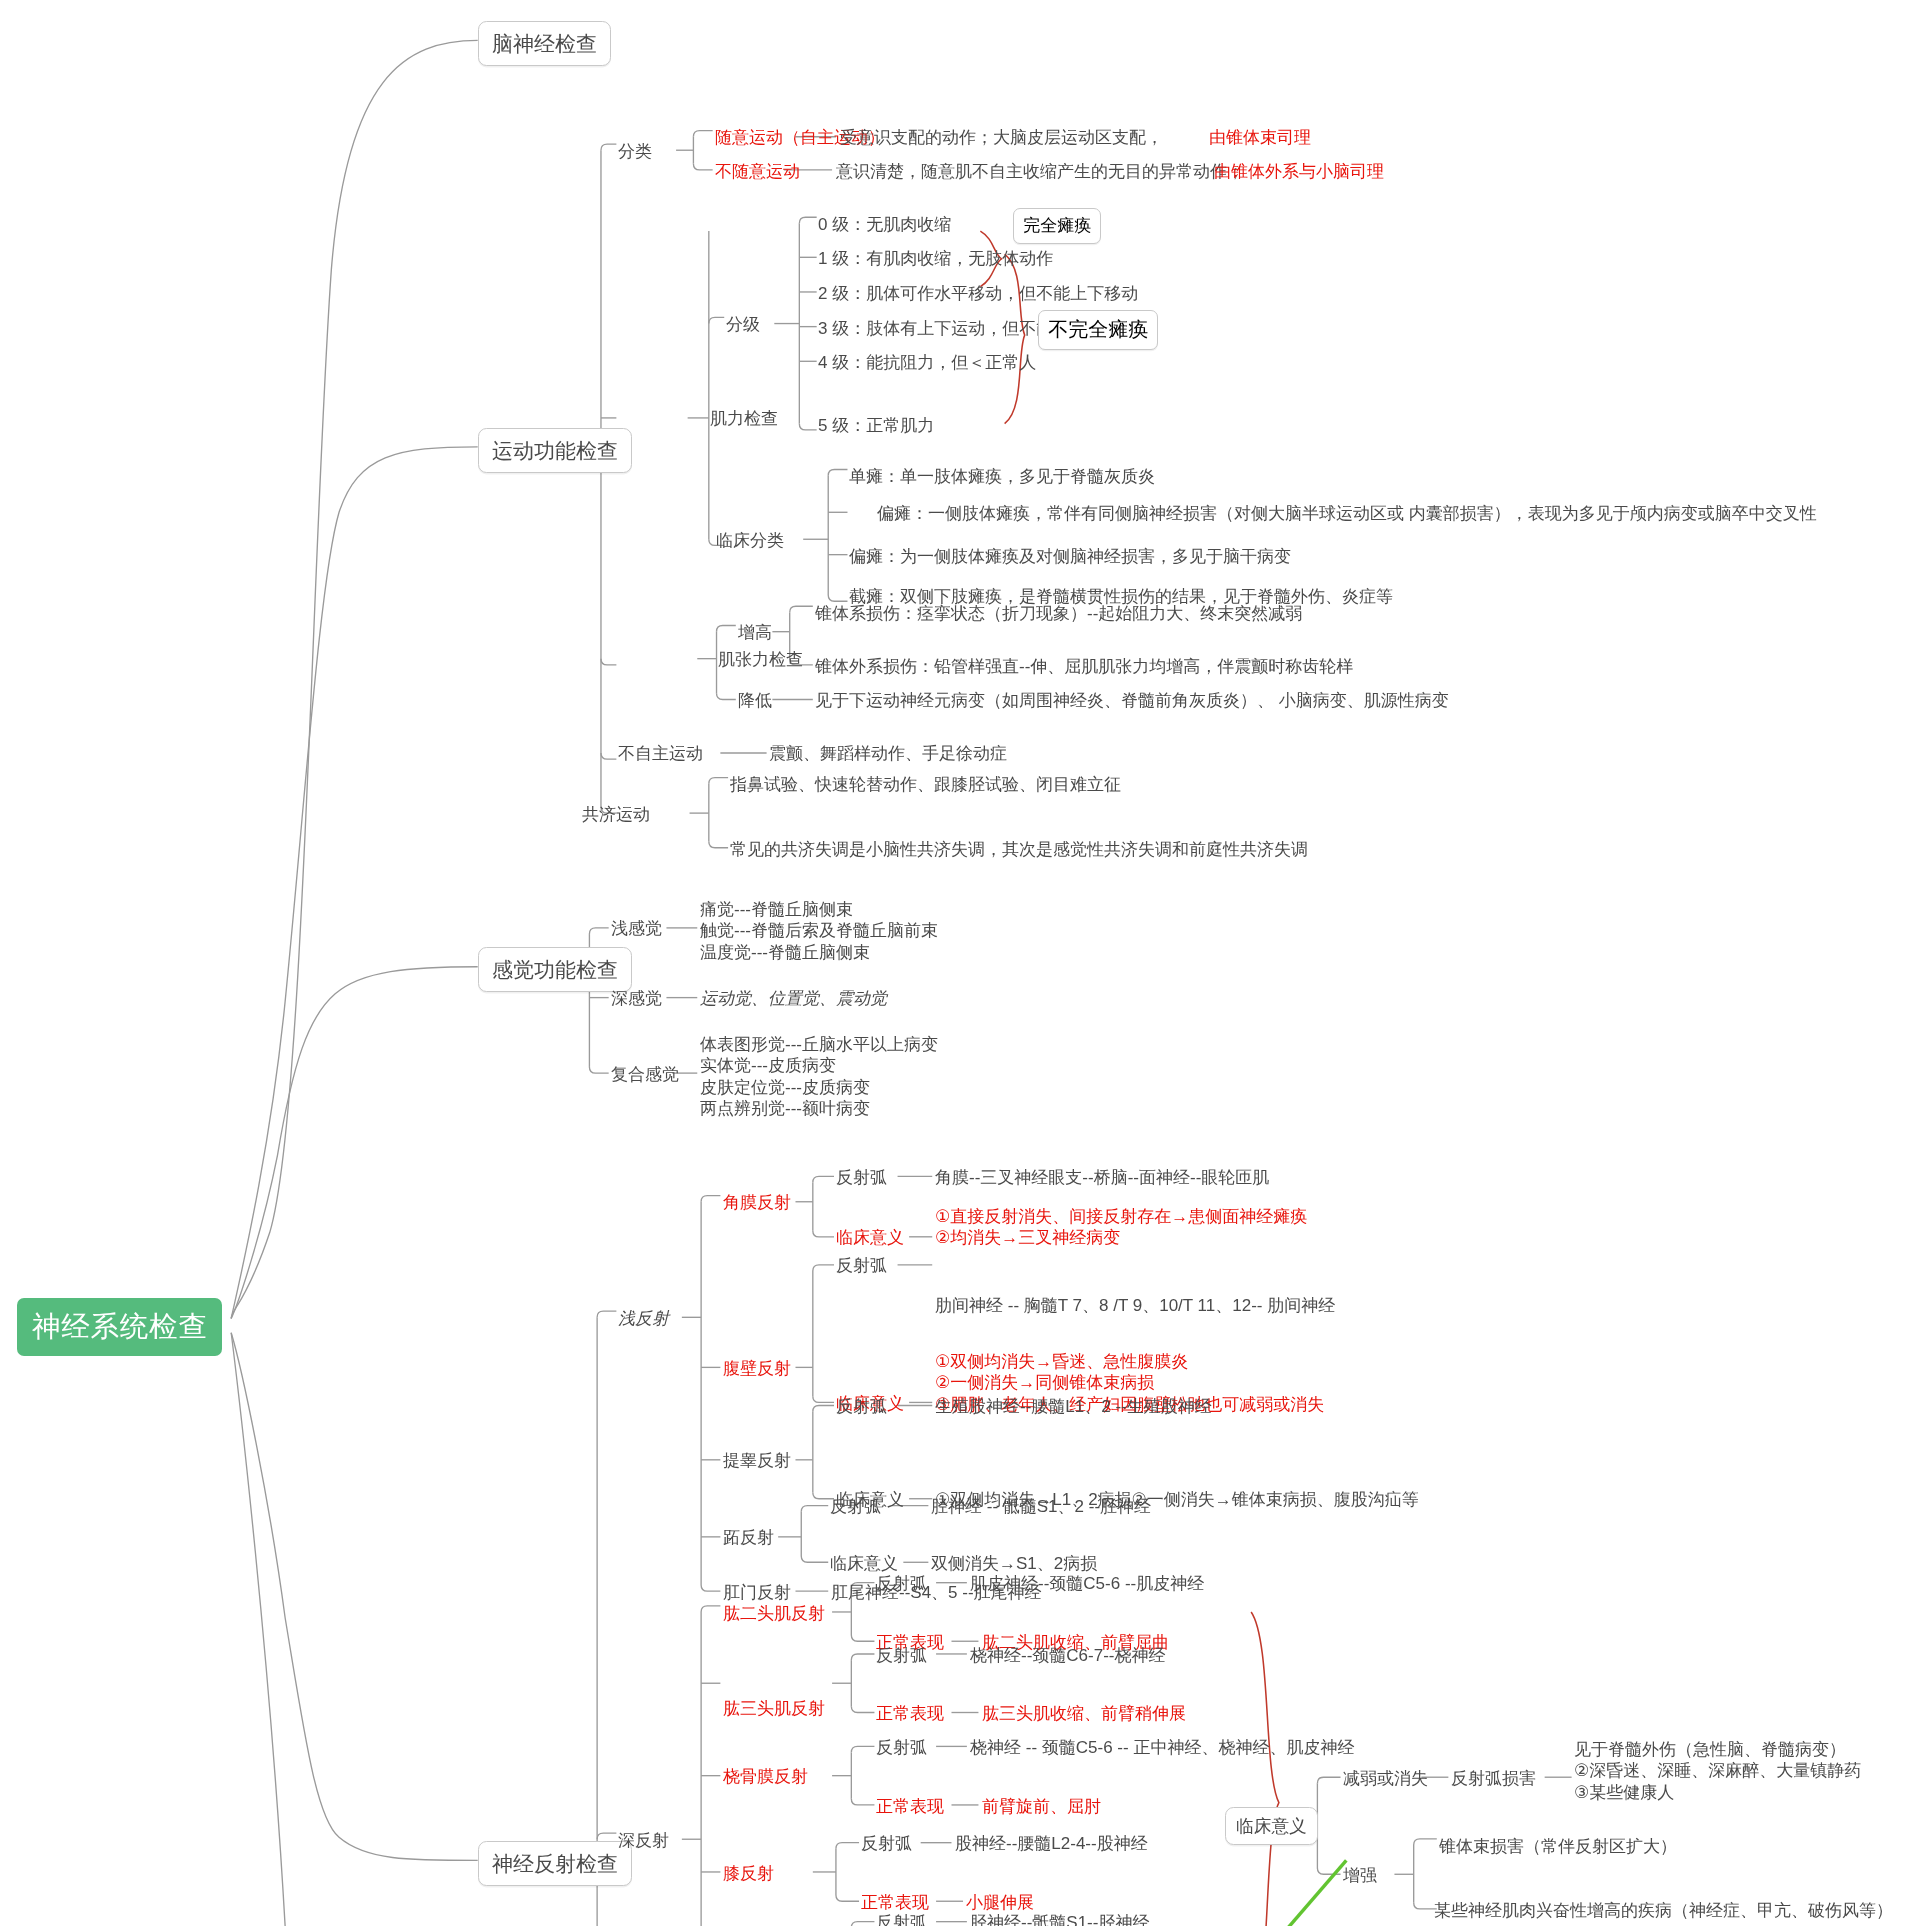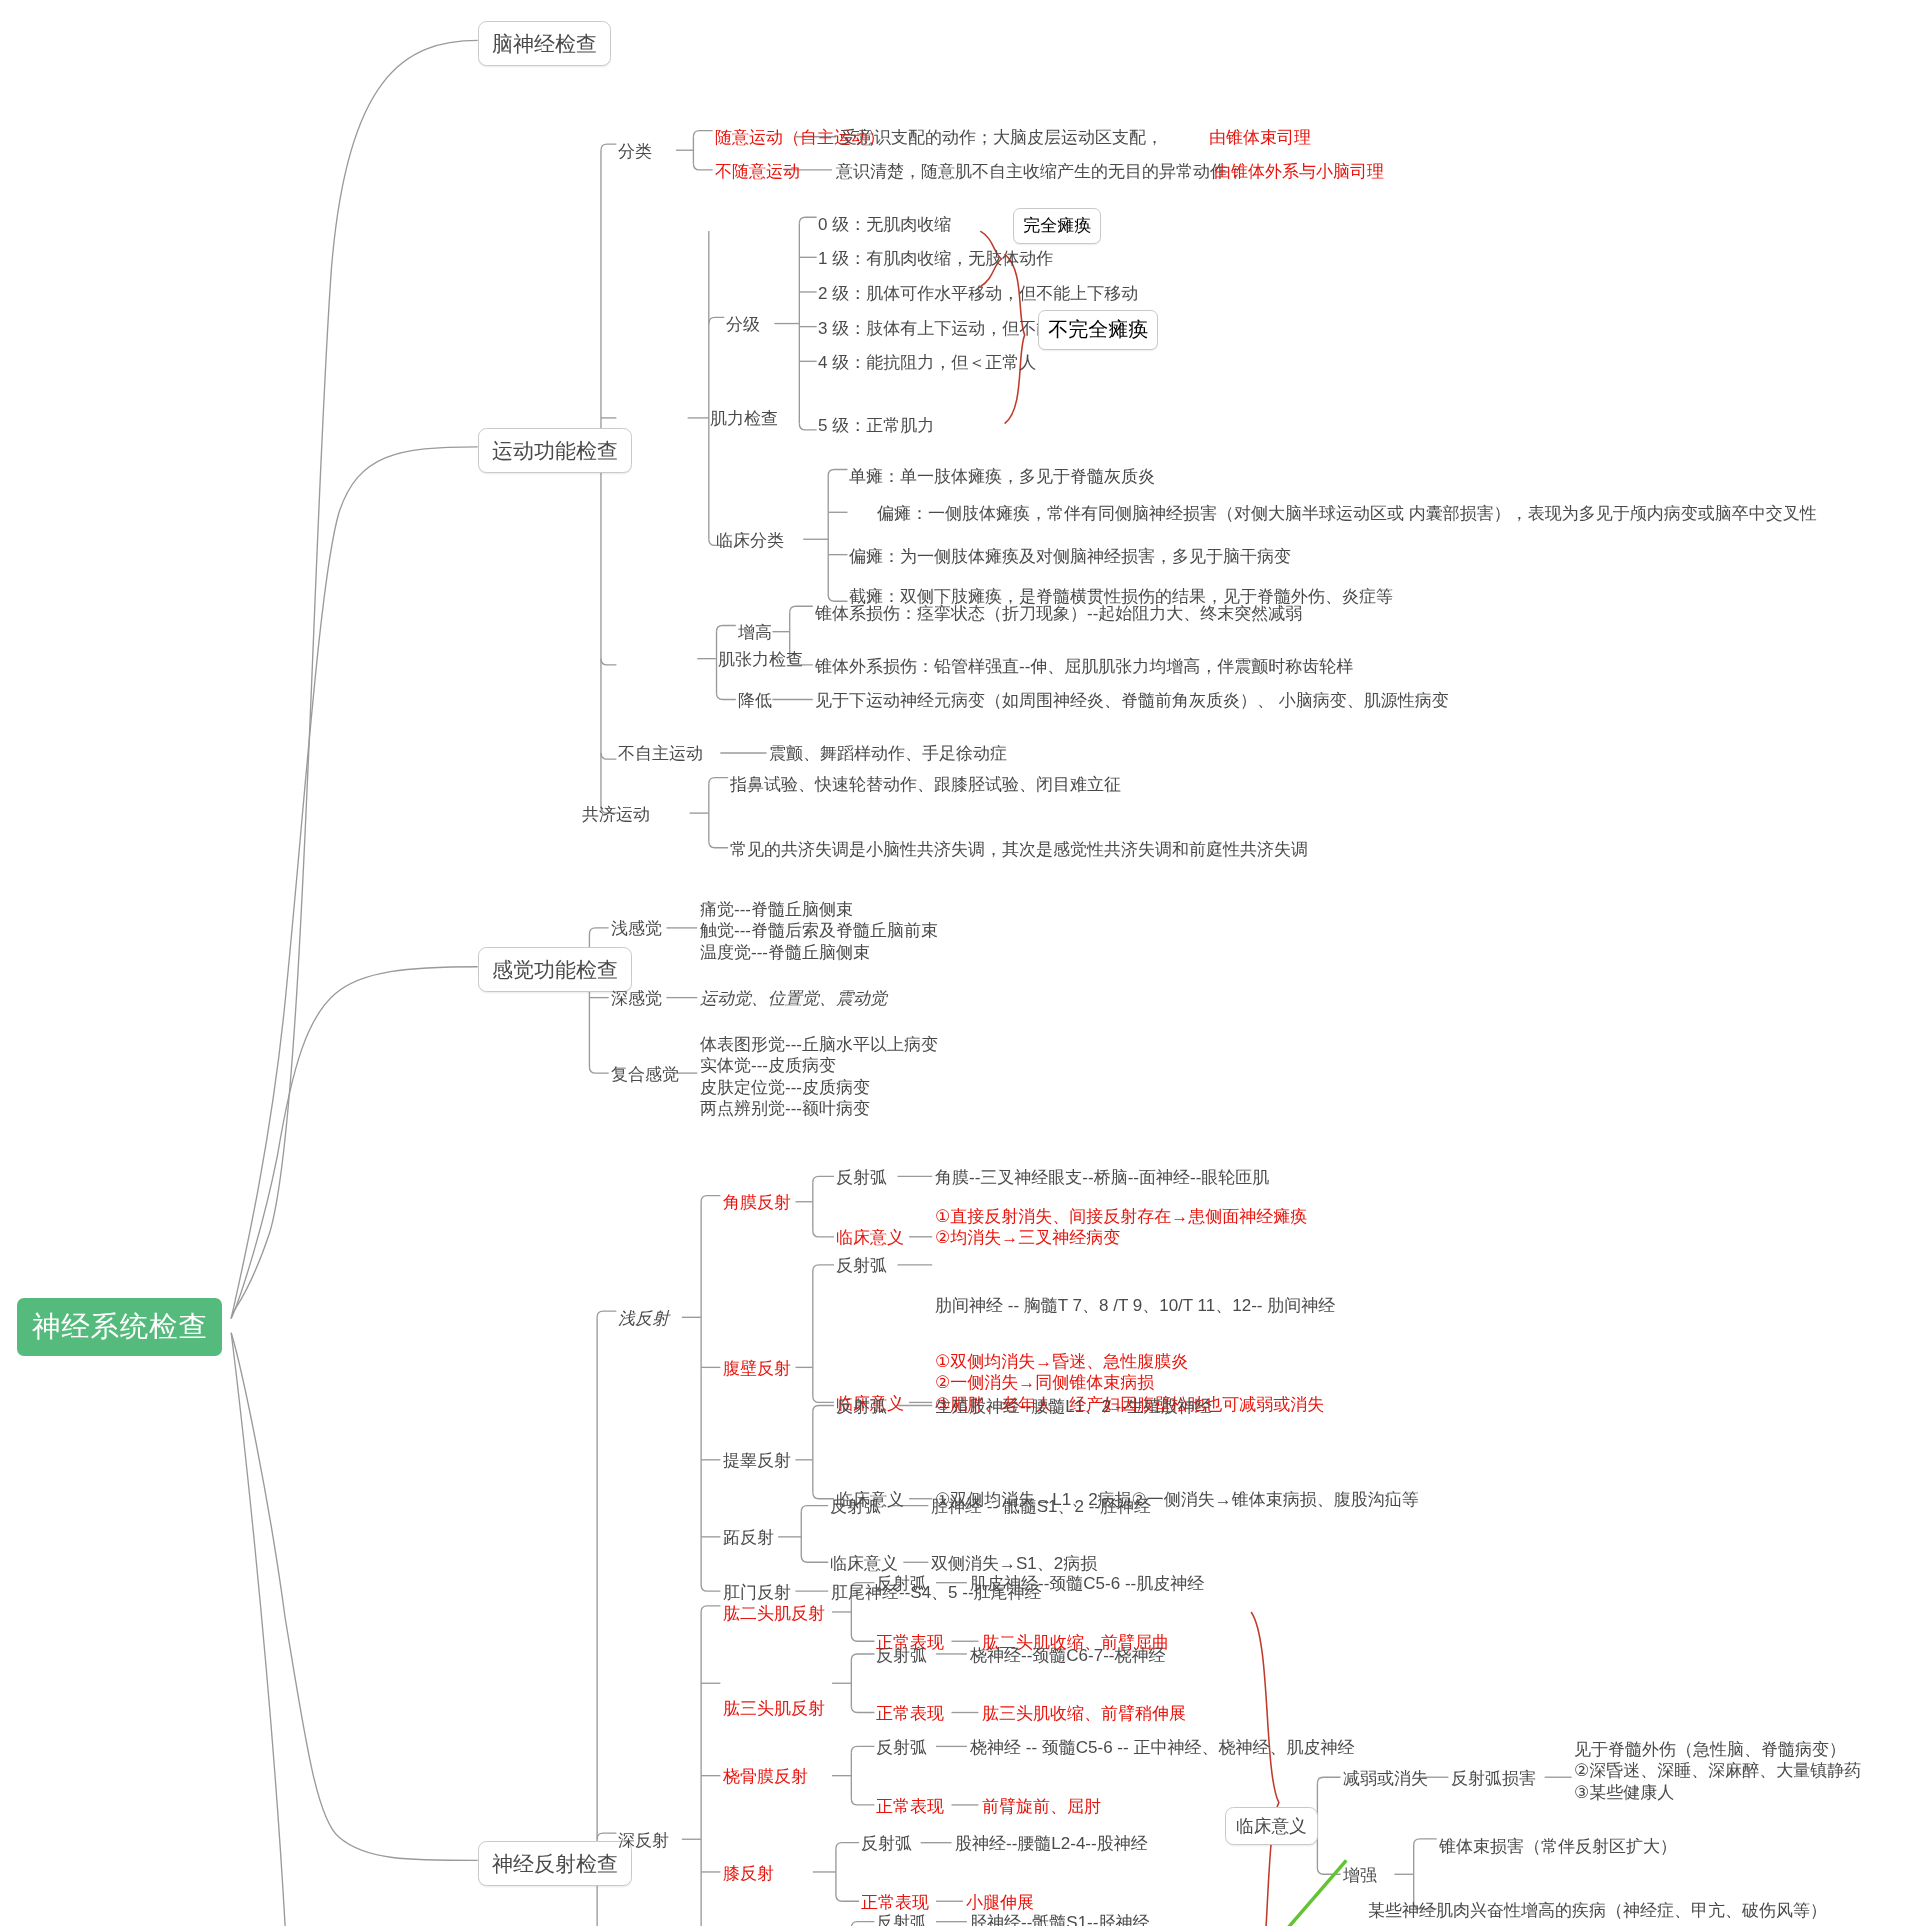--- a/index.html
+++ b/index.html
@@ -354,16 +354,16 @@
 <div class="node" style="left:970px;top:1912px;">胫神经--骶髓S1--胫神经</div>
 
 <div class="lvl1box" style="left:1225px;top:1807px;padding:6.2px 10px;font-size:17.7px;">临床意义</div>
 <div class="node" style="left:1343px;top:1768px;">减弱或消失</div>
 <div class="node" style="left:1451px;top:1768px;">反射弧损害</div>
 <div class="node multi" style="left:1574px;top:1739px;">见于脊髓外伤（急性脑、脊髓病变）
 ②深昏迷、深睡、深麻醉、大量镇静药
 ③某些健康人</div>
 <div class="node" style="left:1343px;top:1865px;">增强</div>
 <div class="node" style="left:1439px;top:1836px;">锥体束损害（常伴反射区扩大）</div>
-<div class="node" style="left:1368px;top:1900px;">某些神经肌肉兴奋性增高的疾病（神经症、甲亢、破伤风等）</div>
+<div class="node" style="left:1434px;top:1900px;">某些神经肌肉兴奋性增高的疾病（神经症、甲亢、破伤风等）</div>
 
 </div>
 
 
 </body></html>

